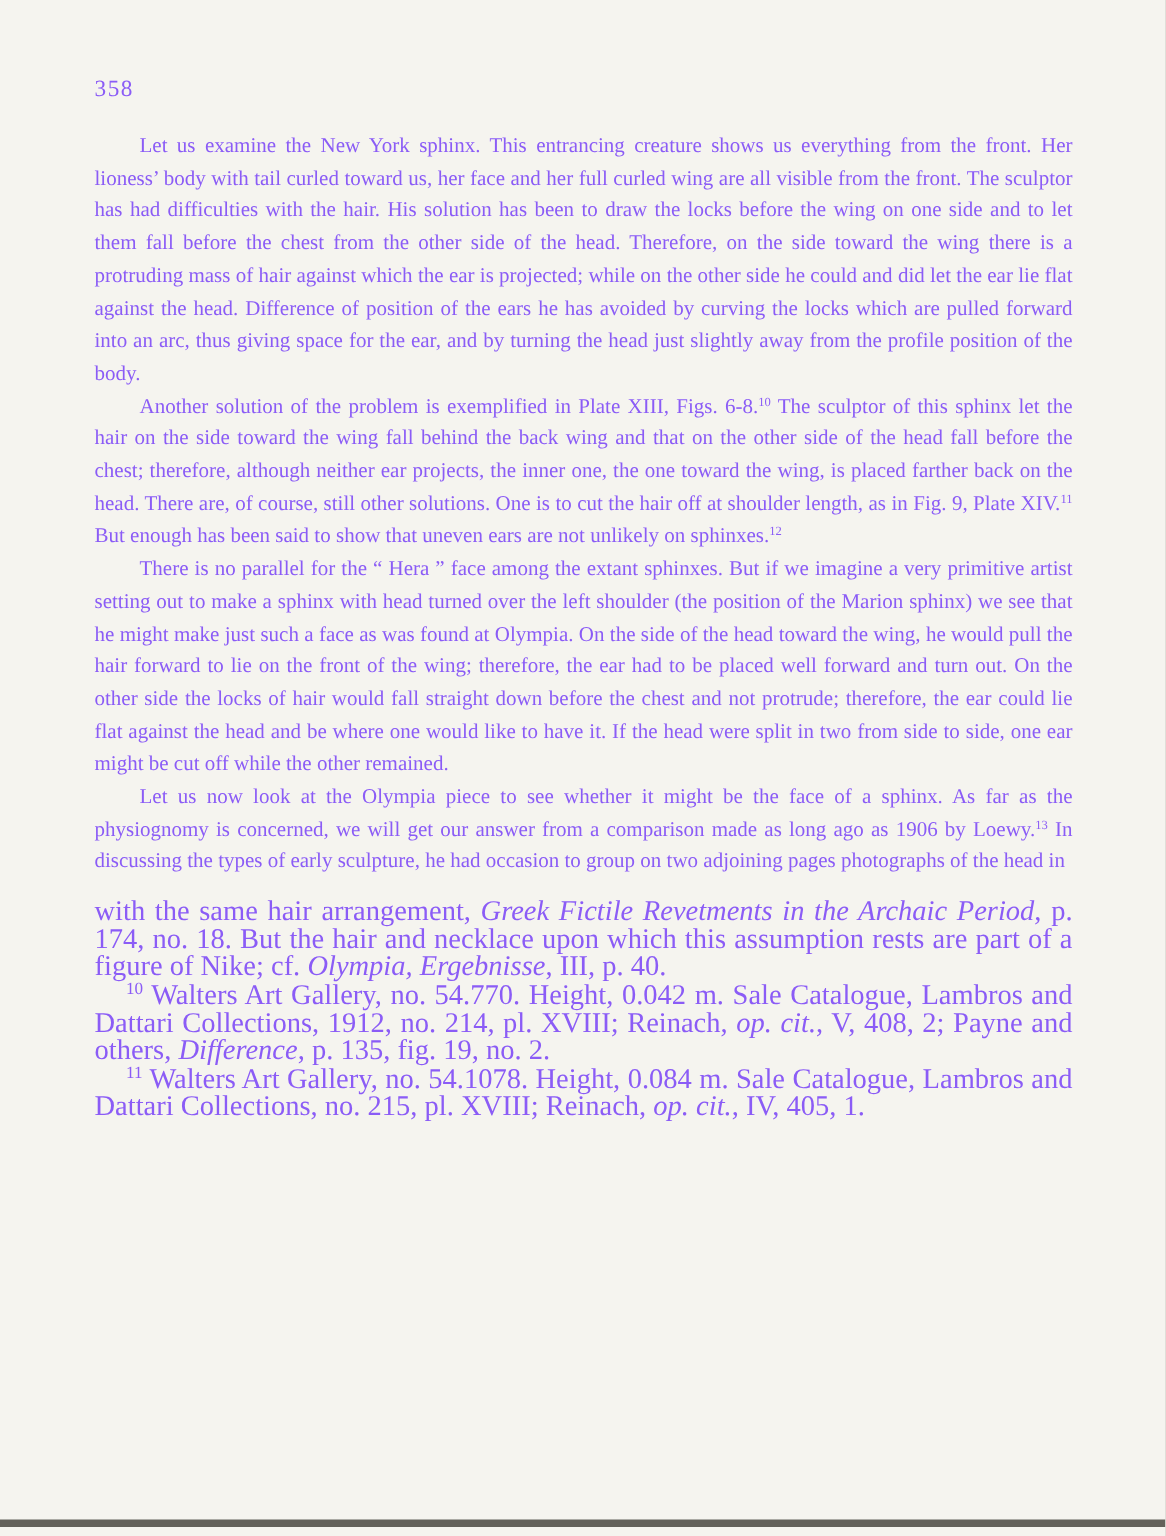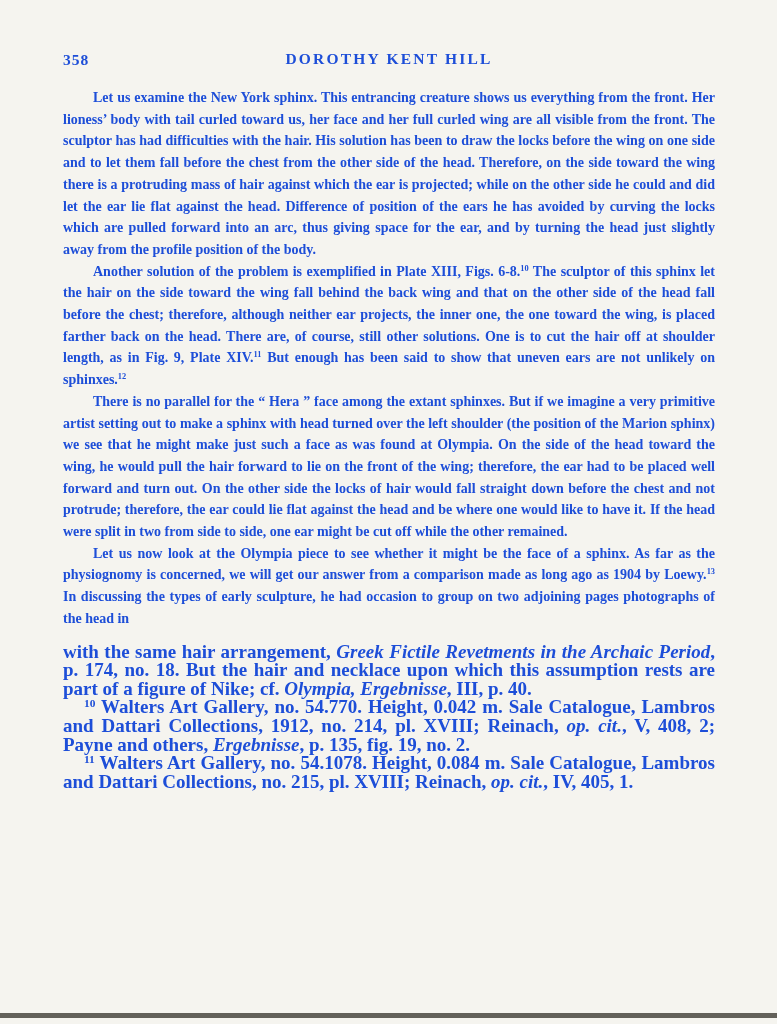--- a/index.html
+++ b/index.html
@@ -5,23 +5,22 @@
   * { box-sizing: border-box; }
   html, body { margin: 0; padding: 0; background: #cfcdc8; }
 
   .page {
     position: relative;
     width: 777px;
     height: 1024px;
     margin: 0 auto;
     background: #f5f4ef;
     font-family: "Liberation Serif", "DejaVu Serif", serif;
-    color: #1d4ed8;
+    color: #8b5cf6;
     overflow: hidden;
-    font-weight: bold;
   }
 
   .content { padding: 50px 62px 0 63px; }
 
   .page-header {
     position: relative;
     height: 22px;
     margin-bottom: 15px;
     font-size: 15.5px;
   }
@@ -62,32 +61,31 @@
   }
 </style>
 </head>
 <body>
 
 <div class="page">
   <div class="content">
 
     <header class="page-header">
       <span class="page-number">358</span>
-      <div class="header-title">DOROTHY KENT HILL</div>
     </header>
 
     <main class="body-text">
       <p><span>Let us examine the New York sphinx. This entrancing creature shows us everything from the front. Her lioness’ body with tail curled toward us, her face and her full curled wing are all visible from the front. The sculptor has had difficulties with the hair. His solution has been to draw the locks before the wing on one side and to let them fall before the chest from the other side of the head. Therefore, on the side toward the wing there is a protruding mass of hair against which the ear is projected; while on the other side he could and did let the ear lie flat against the head. Difference of position of the ears he has avoided by curving the locks which are pulled forward into an arc, thus giving space for the ear, and by turning the head just slightly away from the profile position of the body.</span></p>
       <p><span>Another solution of the problem is exemplified in Plate XIII, Figs. 6-8.</span><sup>10</sup><span> The sculptor of this sphinx let the hair on the side toward the wing fall behind the back wing and that on the other side of the head fall before the chest; therefore, although neither ear projects, the inner one, the one toward the wing, is placed farther back on the head. There are, of course, still other solutions. One is to cut the hair off at shoulder length, as in Fig. 9, Plate XIV.</span><sup>11</sup><span> But enough has been said to show that uneven ears are not unlikely on sphinxes.</span><sup>12</sup></p>
       <p><span>There is no parallel for the “ Hera ” face among the extant sphinxes. But if we imagine a very primitive artist setting out to make a sphinx with head turned over the left shoulder (the position of the Marion sphinx) we see that he might make just such a face as was found at Olympia. On the side of the head toward the wing, he would pull the hair forward to lie on the front of the wing; therefore, the ear had to be placed well forward and turn out. On the other side the locks of hair would fall straight down before the chest and not protrude; therefore, the ear could lie flat against the head and be where one would like to have it. If the head were split in two from side to side, one ear might be cut off while the other remained.</span></p>
-      <p><span>Let us now look at the Olympia piece to see whether it might be the face of a sphinx. As far as the physiognomy is concerned, we will get our answer from a comparison made as long ago as 1904 by Loewy.</span><sup>13</sup><span> In discussing the types of early sculpture, he had occasion to group on two adjoining pages photographs of the head in</span></p>
+      <p><span>Let us now look at the Olympia piece to see whether it might be the face of a sphinx. As far as the physiognomy is concerned, we will get our answer from a comparison made as long ago as 1906 by Loewy.</span><sup>13</sup><span> In discussing the types of early sculpture, he had occasion to group on two adjoining pages photographs of the head in</span></p>
     </main>
 
     <section class="footnotes">
       <p><span>with the same hair arrangement, </span><span><em>Greek Fictile Revetments in the Archaic Period</em></span><span>, p. 174, no. 18. But the hair and necklace upon which this assumption rests are part of a figure of Nike; cf. </span><span><em>Olympia, Ergebnisse</em></span><span>, III, p. 40.</span></p>
-      <p class="indent"><sup>10</sup><span> Walters Art Gallery, no. 54.770. Height, 0.042 m. Sale Catalogue, Lambros and Dattari Collections, 1912, no. 214, pl. XVIII; Reinach, </span><span><em>op. cit.</em></span><span>, V, 408, 2; Payne and others, </span><span><em>Ergebnisse</em></span><span>, p. 135, fig. 19, no. 2.</span></p>
+      <p class="indent"><sup>10</sup><span> Walters Art Gallery, no. 54.770. Height, 0.042 m. Sale Catalogue, Lambros and Dattari Collections, 1912, no. 214, pl. XVIII; Reinach, </span><span><em>op. cit.</em></span><span>, V, 408, 2; Payne and others, </span><span><em>Difference</em></span><span>, p. 135, fig. 19, no. 2.</span></p>
       <p class="indent"><sup>11</sup><span> Walters Art Gallery, no. 54.1078. Height, 0.084 m. Sale Catalogue, Lambros and Dattari Collections, no. 215, pl. XVIII; Reinach, </span><span><em>op. cit.</em></span><span>, IV, 405, 1.</span></p>
     </section>
 
   </div>
 
   <div class="scan-edge-bottom"></div>
 </div>
 
 </body></html>

